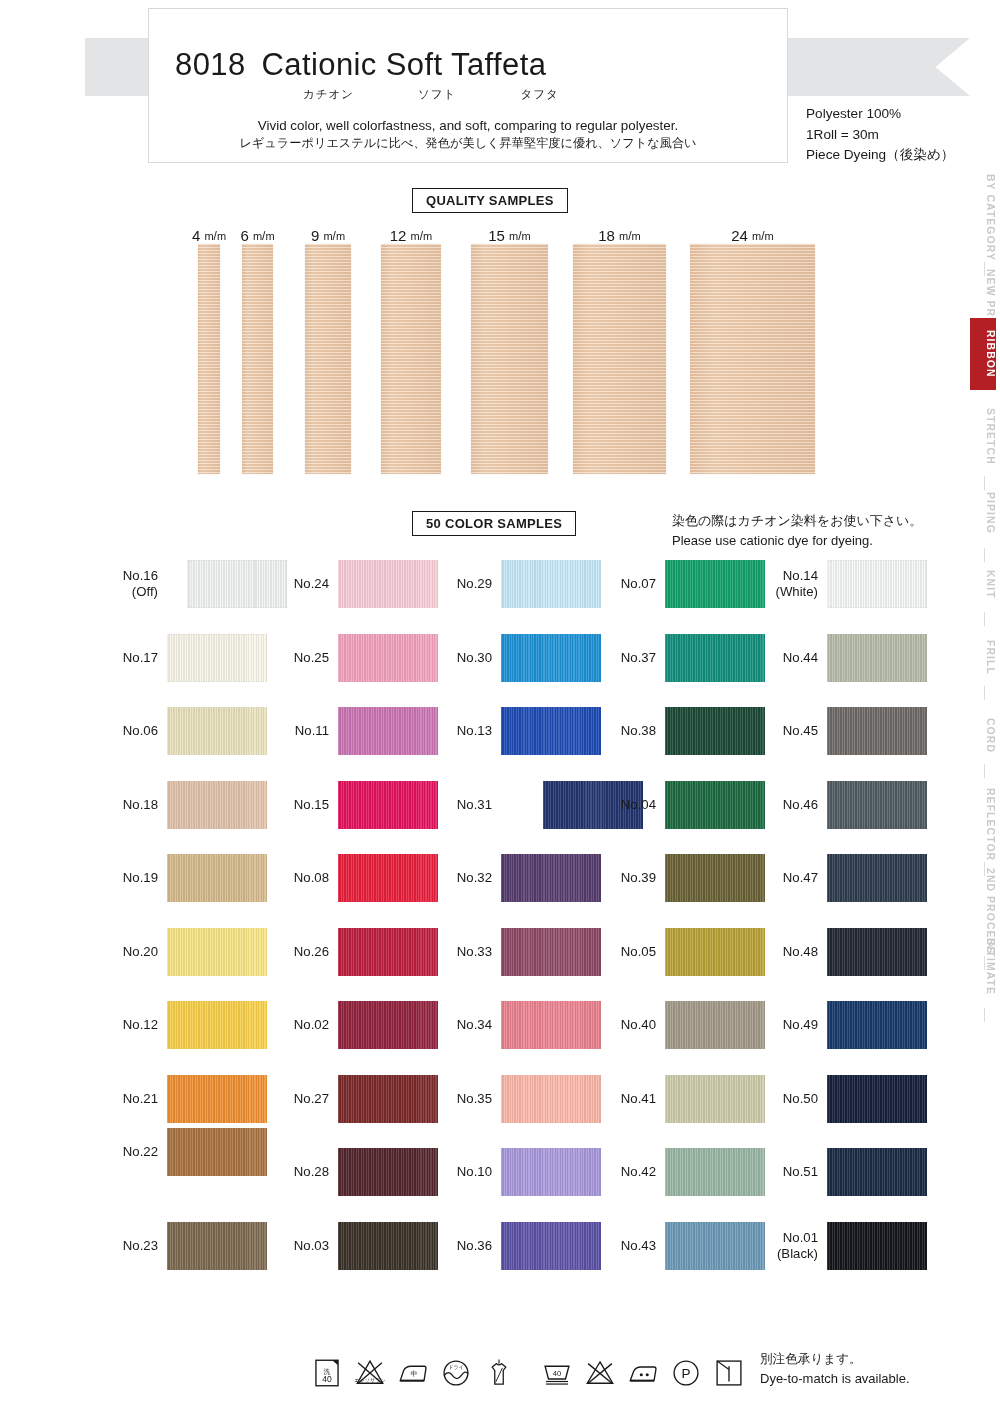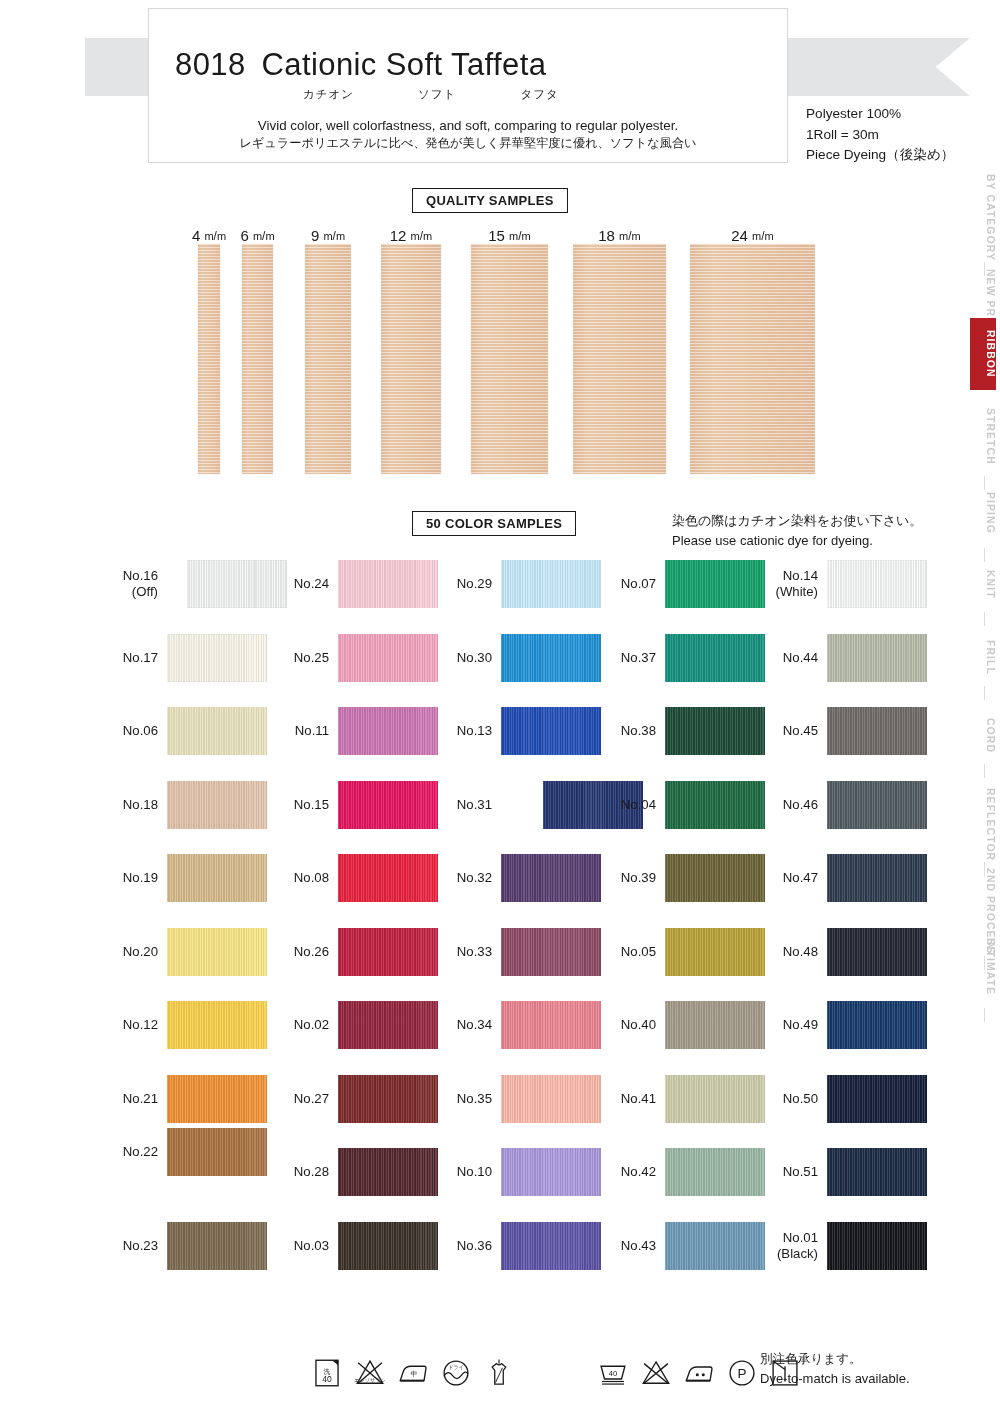--- a/index.html
+++ b/index.html
@@ -109,21 +109,21 @@
     font-size: 10.4px; font-weight: 700; letter-spacing: 1.1px;
     color: #c9c9c9; text-align: center; white-space: nowrap;
     padding: 6px 0;
   }
   .nav-tab.active { background: #b31f24; color: #ffffff; }
   .nav-sep {
     position: absolute; right: 15px; width: 1px; background: #dcdcdc;
   }
 
   
-  #care { position: absolute; left: 310px; top: 1356px; display: flex; gap: 80px; }
+  #care { position: absolute; left: 310px; top: 1356px; display: flex; gap: 24px; }
   .care-group { display: flex; gap: 9px; align-items: flex-end; }
   .care-icon { width: 34px; height: 34px; }
 
   .footer-note {
     position: absolute; left: 760px; top: 1350px;
     font-size: 13px; line-height: 1.5; white-space: nowrap;
   }
   .footer-note .jp { font-size: 12.6px; }
   .page-num {
     position: absolute; left: 952px; top: 1368px;

